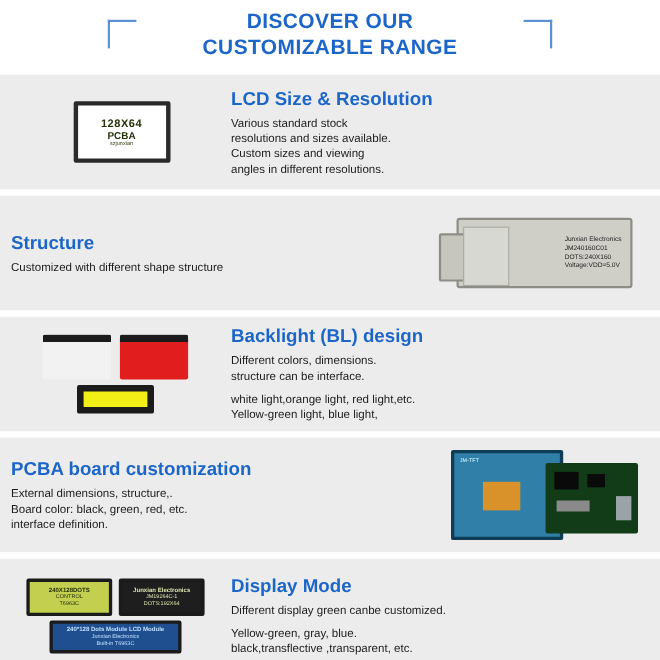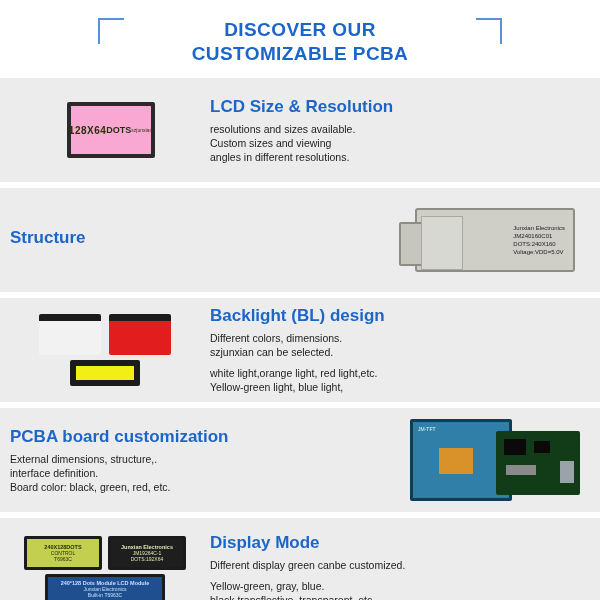--- a/index.html
+++ b/index.html
@@ -11,21 +11,21 @@
   .page{position:relative;width:600px;height:600px;}
 
   
   .tick{position:absolute;background:#5b8fd6;}
   .tl1{left:98px;top:18px;width:2px;height:26px;}
   .tl2{left:98px;top:18px;width:26px;height:2px;}
   .tr1{right:98px;top:18px;width:2px;height:26px;}
   .tr2{right:98px;top:18px;width:26px;height:2px;}
 
   .header{
-    text-align:center;padding-top:18px;
+    text-align:center;padding-top:8px;
   }
   .header .line{
     color:#1d66c9;font-size:19px;font-weight:bold;letter-spacing:.4px;
     line-height:24px;
   }
 
   .rows{margin-top:12px;}
 
   .row{
     position:relative;
@@ -49,22 +49,22 @@
   .rtitle{
     color:#1d66c9;font-size:17px;font-weight:bold;margin-bottom:5px;
   }
   .rtext{
     font-size:10.5px;line-height:14px;color:#1d1d1d;
   }
   .rtext .gap{display:block;height:7px;}
 
   
   .lcd-green{
-    width:88px;height:56px;background:#f9a8d4;border:4px solid #2a2a2a;
-    border-radius:2px;display:flex;flex-direction:row;align-items:center;
+    width:88px;height:56px;background:#ffffff;border:4px solid #2a2a2a;
+    border-radius:2px;display:flex;flex-direction:column;align-items:center;
     justify-content:center;box-sizing:border-box;margin-left:11px;
   }
   .lcd-green .l1{font-size:10px;font-weight:bold;color:#253208;letter-spacing:.5px;}
   .lcd-green .l2{font-size:9px;font-weight:bold;color:#253208;}
   .lcd-green .l3{font-size:5px;color:#2b3a0a;}
   .lcd-blue{
     width:96px;height:62px;background:#9fcbe8;border:4px solid #2a2a2a;
     border-radius:2px;box-sizing:border-box;padding:3px;position:relative;
     margin-left:6px;
   }
@@ -131,36 +131,37 @@
 
 <div class="page">
 
   <span class="tick tl1"></span>
   <span class="tick tl2"></span>
   <span class="tick tr1"></span>
   <span class="tick tr2"></span>
 
   <div class="header">
     <div class="line">DISCOVER OUR</div>
-    <div class="line">CUSTOMIZABLE PCBA</div>
+    <div class="line">CUSTOMIZABLE RANGE</div>
   </div>
 
   <div class="rows">
 
     <div class="row gray">
       <div class="imgcell">
         <div class="lcd-green">
           <div class="l1">128X64</div>
-          <div class="l2">DOTS</div>
+          <div class="l2">PCBA</div>
           <div class="l3">szjunxian</div>
         </div>
       </div>
       <div class="txtcell">
         <div class="rtitle">LCD Size &amp; Resolution</div>
         <div class="rtext">
+          <div>Various standard stock</div>
           <div>resolutions and sizes available.</div>
           <div>Custom sizes and viewing</div>
           <div>angles in different resolutions.</div>
         </div>
       </div>
     </div>
 
     <div class="row gray rev">
       <div class="imgcell">
         <div class="struct">
@@ -169,38 +170,41 @@
           <div class="txt">
             <div>Junxian Electronics</div>
             <div>JM240160C01</div>
             <div>DOTS:240X160</div>
             <div>Voltage:VDD=5.0V</div>
           </div>
         </div>
       </div>
       <div class="txtcell">
         <div class="rtitle">Structure</div>
+        <div class="rtext">
+          <div>Customized with different shape structure</div>
+        </div>
       </div>
     </div>
 
     <div class="row gray">
       <div class="imgcell">
         <div class="bl-wrap">
           <div class="bl-top">
             <div class="sw white"></div>
             <div class="sw red"></div>
           </div>
           <div class="sw yellow"></div>
         </div>
       </div>
       <div class="txtcell">
         <div class="rtitle">Backlight (BL) design</div>
         <div class="rtext">
           <div>Different colors, dimensions.</div>
-          <div>szjunxian can be selected.</div>
+          <div>structure can be interface.</div>
           <span class="gap"></span>
           <div>white light,orange light, red light,etc.</div>
           <div>Yellow-green light, blue light,</div>
         </div>
       </div>
     </div>
 
     <div class="row gray rev">
       <div class="imgcell">
         <div class="pcba">
@@ -213,22 +217,22 @@
               <i class="c2"></i>
               <i class="c3"></i>
               <i class="c4"></i>
           </div>
         </div>
       </div>
       <div class="txtcell">
         <div class="rtitle">PCBA board customization</div>
         <div class="rtext">
           <div>External dimensions, structure,.</div>
+          <div>Board color: black, green, red, etc.</div>
           <div>interface definition.</div>
-          <div>Board color: black, green, red, etc.</div>
         </div>
       </div>
     </div>
 
     <div class="row gray">
       <div class="imgcell">
         <div class="dm">
           <div class="dm-top">
             <div class="mod green">
               <div class="t1">240X128DOTS</div>

